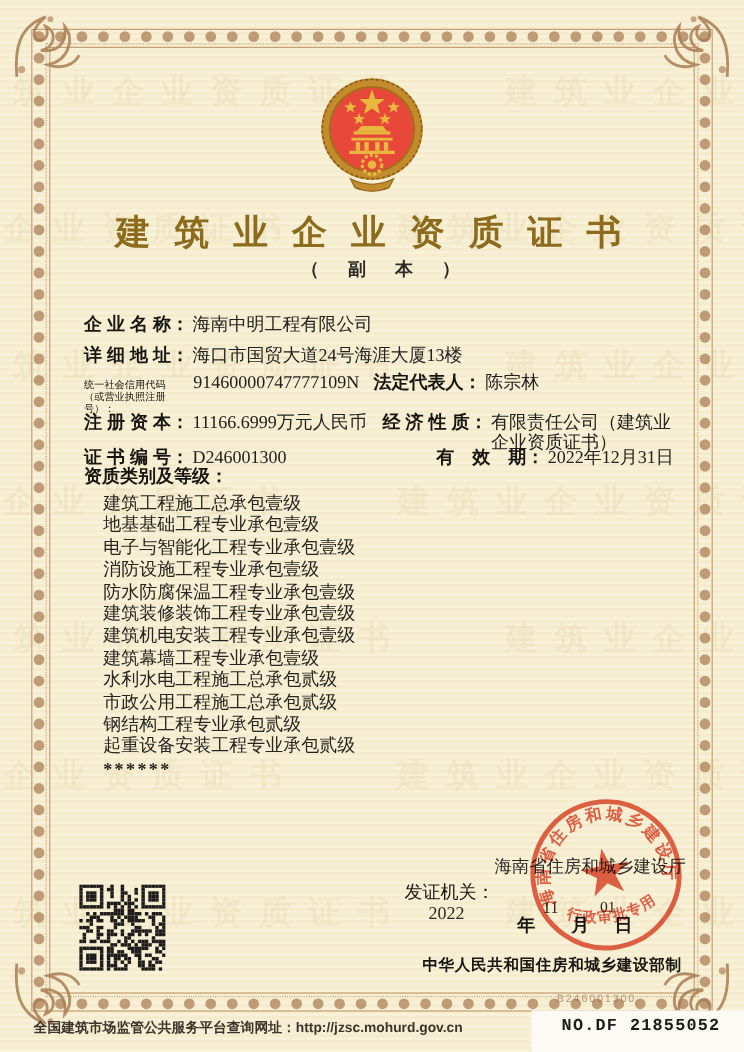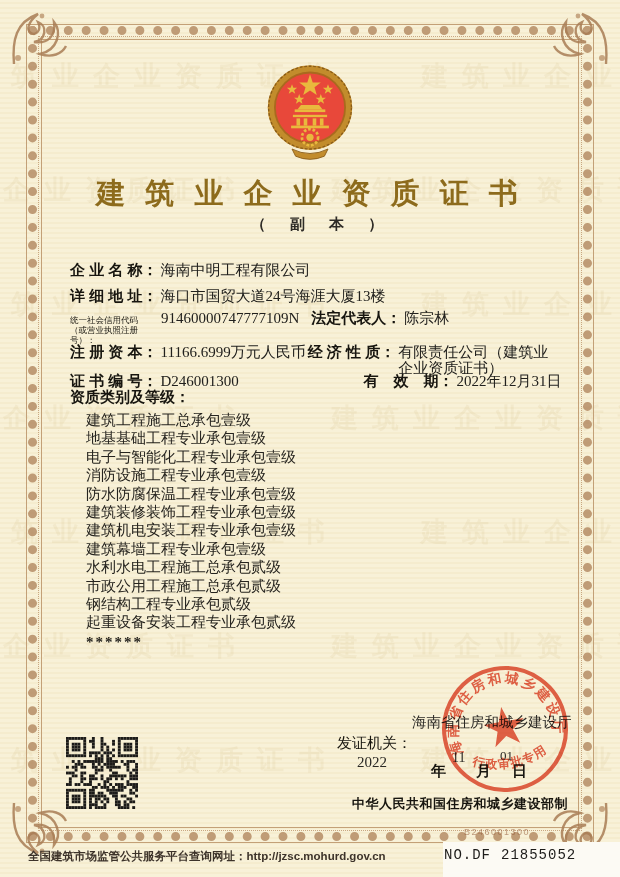--- a/index.html
+++ b/index.html
@@ -70,21 +70,21 @@
   
   .seal{position:absolute;left:438px;top:662px;width:134px;height:134px;
         transform:rotate(-10deg);mix-blend-mode:multiply;opacity:.86;}
   
   .qr{position:absolute;left:66px;top:737px;width:72px;height:72px;}
   
   .white-strip{position:absolute;left:443px;top:842px;width:177px;height:35px;
         background:#fcfaf4;}
   .query-line{position:absolute;left:28px;top:849px;font-size:11.5px;
         font-family:"Liberation Sans",sans-serif;font-weight:bold;color:#3d332a;}
-  .serial{position:absolute;left:444px;top:847px;font-size:14px;font-weight:normal;
+  .serial{position:absolute;left:468px;top:847px;font-size:14px;font-weight:bold;
         font-family:"Liberation Mono","DejaVu Sans Mono",monospace;color:#1d1c1a;
         letter-spacing:1px;}
   .serial .num{margin-left:10px;}
   .border-code{position:absolute;left:464px;top:827px;font-size:9px;
         color:rgba(148,94,60,.6);letter-spacing:1.5px;
         font-family:"Liberation Sans",sans-serif;}
 </style>
 </head>
 <body>
 
@@ -167,21 +167,21 @@
         <span>统一社会信用代码</span><br>
         <span>（或营业执照注册号）：</span>
       </span>
       <span class="val">91460000747777109N</span>
       <span class="lbl" style="margin-left:12px">法定代表人：</span>
       <span class="val">陈宗林</span>
     </div>
     <div class="f-row r4">
       <span class="lbl">注 册 资 本：</span>
       <span class="val">11166.6999万元人民币</span>
-      <span class="lbl" style="margin-left:2px">经 济 性 质：</span>
+      <span class="lbl" style="margin-left:13px">经 济 性 质：</span>
       <span class="val econ-val">有限责任公司（建筑业企业资质证书）</span>
     </div>
     <div class="f-row r5">
       <span class="lbl">证 书 编 号：</span>
       <span class="val cert-val">D246001300</span>
       <span class="lbl">有　效　期：</span>
       <span class="val">2022年12月31日</span>
     </div>
   </div>
 

